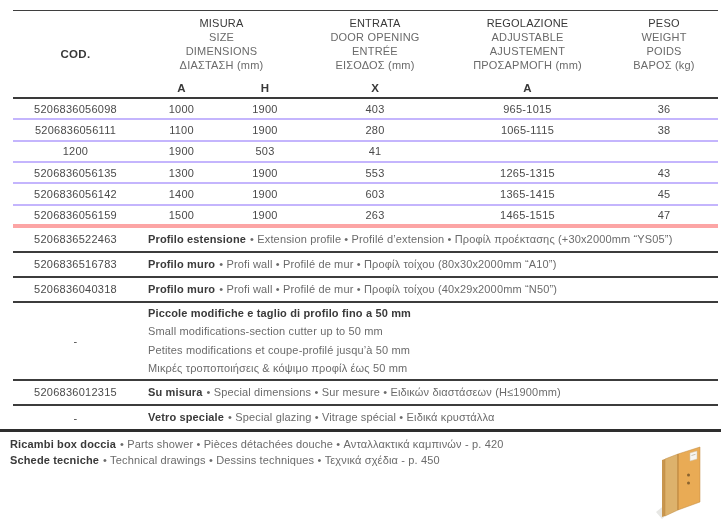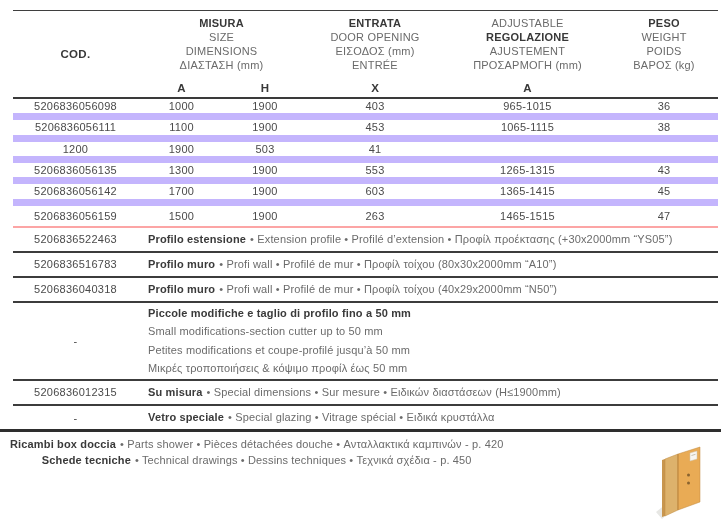--- a/index.html
+++ b/index.html
@@ -12,46 +12,46 @@
   
   .thead { display:grid; grid-template-columns:125px 87px 80px 140px 165px 108px;
            grid-template-rows:68px 18px; border-top:1px solid #3f3f3f; border-bottom:2px solid #3a3a3a; }
   .hcod { grid-column:1; grid-row:1/3; display:flex; align-items:center; justify-content:center;
           font-weight:bold; font-size:11.5px; color:#383838; letter-spacing:.3px; }
   .hgroup { grid-row:1; display:flex; flex-direction:column; justify-content:flex-start;
             padding-top:5px; text-align:center; }
   .g-misura { grid-column:2/4; } .g-entrata { grid-column:4; }
   .g-regolazione { grid-column:5; } .g-peso { grid-column:6; }
   .hl { font-size:11px; line-height:14px; color:#6a6a6a; letter-spacing:.2px; }
-  .hl.b { font-weight:bold; color:#383838; }
+  .hl.b { font-weight:normal; color:#383838; }
   .hsub { grid-row:2; align-self:center; text-align:center; font-weight:bold; font-size:11.5px; color:#383838; }
   .sub-a1 { grid-column:2; } .sub-h { grid-column:3; } .sub-x { grid-column:4; } .sub-a2 { grid-column:5; }
 
   
   .nrow { display:grid; grid-template-columns:125px 87px 80px 140px 165px 108px;
-          height:21.33px; align-items:center; border-bottom:7px solid #c4b5fd; }
-  .nrow:last-child { border-bottom:2px solid #fca5a5; height:22px; }
+          height:21.33px; align-items:center; border-bottom:2px solid #c4b5fd; }
+  .nrow:last-child { border-bottom:4px solid #fca5a5; height:22px; }
   .nrow .cell { text-align:center; font-size:11px; color:#4a4a4a; letter-spacing:.25px; }
 
   
   .srow { display:grid; grid-template-columns:125px 580px; height:25px; align-items:center;
           border-bottom:2px solid #3c3c3c; }
   .srow.multi { height:78px; }
   .srow.last { height:24px; border-bottom:none; }
   .scod { text-align:center; font-size:11px; color:#4a4a4a; letter-spacing:.25px; }
   .scontent { padding-left:10px; }
   .sline { font-size:11px; line-height:18.5px; color:#6b6b6b; letter-spacing:.15px; white-space:nowrap; }
   .sline b { color:#3a3a3a; font-weight:bold; }
   .sline .rest { margin-left:4px; }
 
   
   .baseline { position:absolute; left:0; top:429px; width:721px; height:3px; background:#2e2e2e; }
 
   
-  .footer { position:absolute; left:10px; top:437px;text-align:center; }
+  .footer { position:absolute; left:10px; top:437px; }
   .fline { font-size:11px; line-height:15.5px; color:#6b6b6b; letter-spacing:.15px; white-space:nowrap; }
   .fline b { color:#3a3a3a; font-weight:bold; }
   .fline .rest { margin-left:4px; }
 
   
   .door { position:absolute; left:652px; top:442px; }
 </style>
 </head>
 <body>
 
@@ -65,26 +65,26 @@
       </div>
       <div class="hgroup g-misura">
         <div class="hl b">MISURA</div>
         <div class="hl">SIZE</div>
         <div class="hl">DIMENSIONS</div>
         <div class="hl">ΔΙΑΣΤΑΣΗ (mm)</div>
       </div>
       <div class="hgroup g-entrata">
         <div class="hl b">ENTRATA</div>
         <div class="hl">DOOR OPENING</div>
+        <div class="hl">ENTRÉE</div>
         <div class="hl">ΕΙΣΟΔΟΣ (mm)</div>
-        <div class="hl">ENTRÉE</div>
       </div>
       <div class="hgroup g-regolazione">
+        <div class="hl b">REGOLAZIONE</div>
         <div class="hl">ADJUSTABLE</div>
-        <div class="hl b">REGOLAZIONE</div>
         <div class="hl">AJUSTEMENT</div>
         <div class="hl">ΠΡΟΣΑΡΜΟΓΗ (mm)</div>
       </div>
       <div class="hgroup g-peso">
         <div class="hl b">PESO</div>
         <div class="hl">WEIGHT</div>
         <div class="hl">POIDS</div>
         <div class="hl">ΒΑΡΟΣ (kg)</div>
       </div>
       <div class="hsub sub-a1">A</div>
@@ -99,41 +99,41 @@
           <span class="cell">1000</span>
           <span class="cell">1900</span>
           <span class="cell">403</span>
           <span class="cell">965-1015</span>
           <span class="cell">36</span>
         </div>
         <div class="nrow">
           <span class="cell">5206836056111</span>
           <span class="cell">1100</span>
           <span class="cell">1900</span>
-          <span class="cell">453</span>
+          <span class="cell">280</span>
           <span class="cell">1065-1115</span>
           <span class="cell">38</span>
         </div>
         <div class="nrow">
           <span class="cell">1200</span>
           <span class="cell">1900</span>
           <span class="cell">503</span>
           <span class="cell">41</span>
         </div>
         <div class="nrow">
           <span class="cell">5206836056135</span>
           <span class="cell">1300</span>
           <span class="cell">1900</span>
           <span class="cell">553</span>
           <span class="cell">1265-1315</span>
           <span class="cell">43</span>
         </div>
         <div class="nrow">
           <span class="cell">5206836056142</span>
-          <span class="cell">1700</span>
+          <span class="cell">1400</span>
           <span class="cell">1900</span>
           <span class="cell">603</span>
           <span class="cell">1365-1415</span>
           <span class="cell">45</span>
         </div>
         <div class="nrow">
           <span class="cell">5206836056159</span>
           <span class="cell">1500</span>
           <span class="cell">1900</span>
           <span class="cell">263</span>

